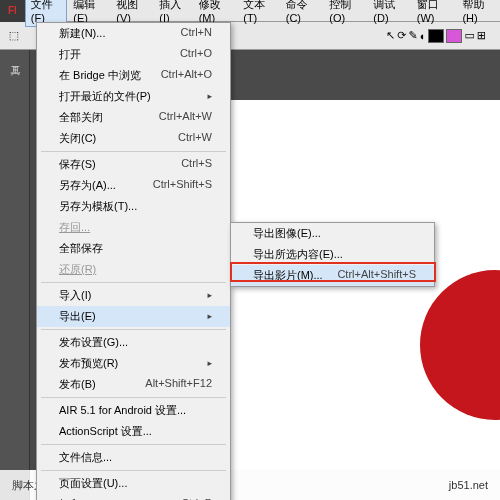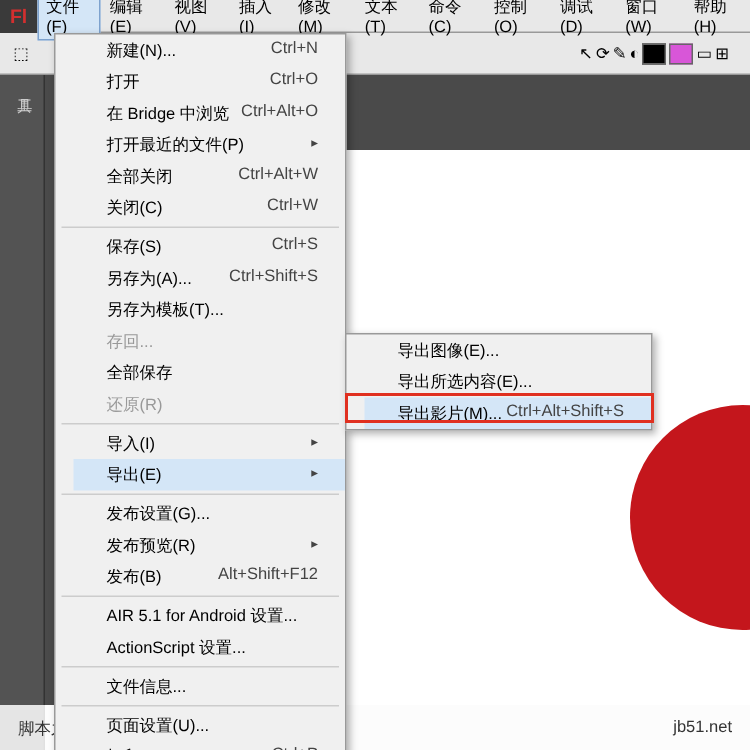--- a/index.html
+++ b/index.html
@@ -1,35 +1,35 @@
 <!DOCTYPE html>
 <html><head>
 <meta charset="utf-8">
 <style>
 * { margin: 0; padding: 0; box-sizing: border-box; font-family: "Microsoft YaHei", SimSun, sans-serif; font-size: 11px; }
 body { background: #e8e8e8; width: 500px; height: 500px; overflow: hidden; position: relative; }
 .menubar { background: #e8e8e8; display: flex; align-items: center; height: 22px; border-bottom: 1px solid #999; }
-.logo { width: 28px; height: 22px; background: #3a3a3a; display: flex; align-items: center; justify-content: center; color: #d32f2f; font-weight: bold; font-size: 13px; }
+.logo { width: 28px; height: 22px; background: #3a3a3a; display: flex; align-items: center; justify-content: center; color: #d32f2f; font-weight: bold; font-size: 10px; }
 .menu-item { padding: 3px 6px; cursor: pointer; }
 .menu-item.active { background: #d4e6f7; border: 1px solid #7da2ce; padding: 2px 5px; }
 .toolbar { background: #e8e8e8; height: 28px; border-bottom: 1px solid #999; display: flex; align-items: center; padding: 0 4px; gap: 2px; }
 .tool-btn { width: 20px; height: 20px; border: 1px solid transparent; display: flex; align-items: center; justify-content: center; }
 .swatch { width: 16px; height: 14px; border: 1px solid #666; }
 .toolbar-right { margin-left: auto; display: flex; gap: 2px; align-items: center; padding-right: 10px; }
 .sidebar { position: absolute; left: 0; top: 50px; width: 30px; background: #535353; height: 450px; border-right: 1px solid #333; padding-top: 4px; }
 .sidebar-label { writing-mode: vertical-rl; color: #ccc; font-size: 10px; padding: 4px 8px; }
 .tab-strip { position: absolute; left: 0; top: 68px; height: 22px; display: flex; align-items: center; padding-left: 2px; }
 .tab { background: #d9d9d9; padding: 3px 10px; border: 1px solid #999; font-size: 10px; }
 .canvas-area { position: absolute; left: 30px; top: 50px; right: 0; bottom: 30px; background: #4a4a4a; }
 .canvas { position: absolute; left: 190px; top: 50px; width: 290px; height: 370px; background: #fff; }
 .red-circle { position: absolute; right: -60px; top: 170px; width: 150px; height: 150px; border-radius: 50%; background: #c4161c; }
 .dropdown { position: absolute; left: 36px; top: 22px; width: 195px; background: #f0f0f0; border: 1px solid #999; box-shadow: 2px 2px 5px rgba(0,0,0,0.3); z-index: 10; }
-.dd-item { display: flex; justify-content: space-between; padding: 3px 18px 3px 22px; cursor: pointer; margin-left: 12px; }
+.dd-item { display: flex; justify-content: space-between; padding: 3px 18px 3px 22px; cursor: pointer; }
 .dd-item.highlight { background: #d4e6f7; }
-.dd-item.disabled { color: #999; }
+.dd-item.disabled { color: #999; text-decoration: underline; }
 .dd-sep { height: 1px; background: #ccc; margin: 2px 4px; }
 .submenu { position: absolute; left: 230px; top: 222px; width: 205px; background: #f0f0f0; border: 1px solid #999; box-shadow: 2px 2px 5px rgba(0,0,0,0.3); z-index: 11; }
 .red-box { position: absolute; left: 230px; top: 262px; width: 206px; height: 20px; border: 2px solid #e03020; z-index: 12; pointer-events: none; }
 .footer { position: absolute; bottom: 0; left: 0; right: 0; height: 30px; background: rgba(255,255,255,0.85); display: flex; align-items: center; justify-content: space-between; padding: 0 12px; font-size: 13px; color: #333; }
 .sub-arrow::after { content: "▸"; font-size: 9px; }
 .shortcut { color: #444; }
 </style>
 </head>
 <body>
 

